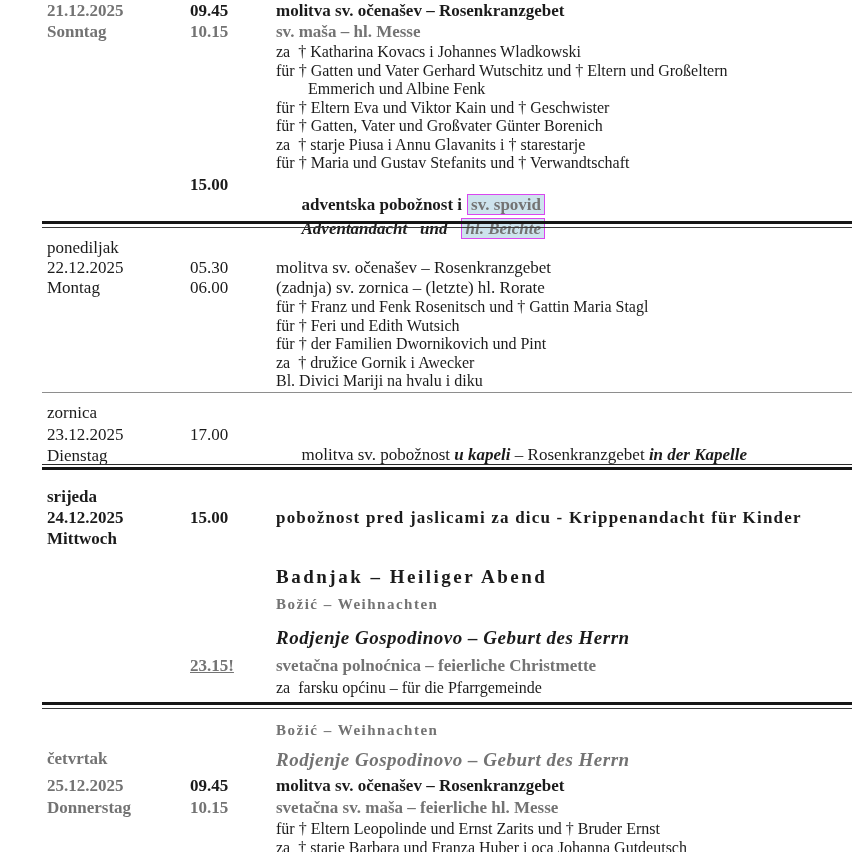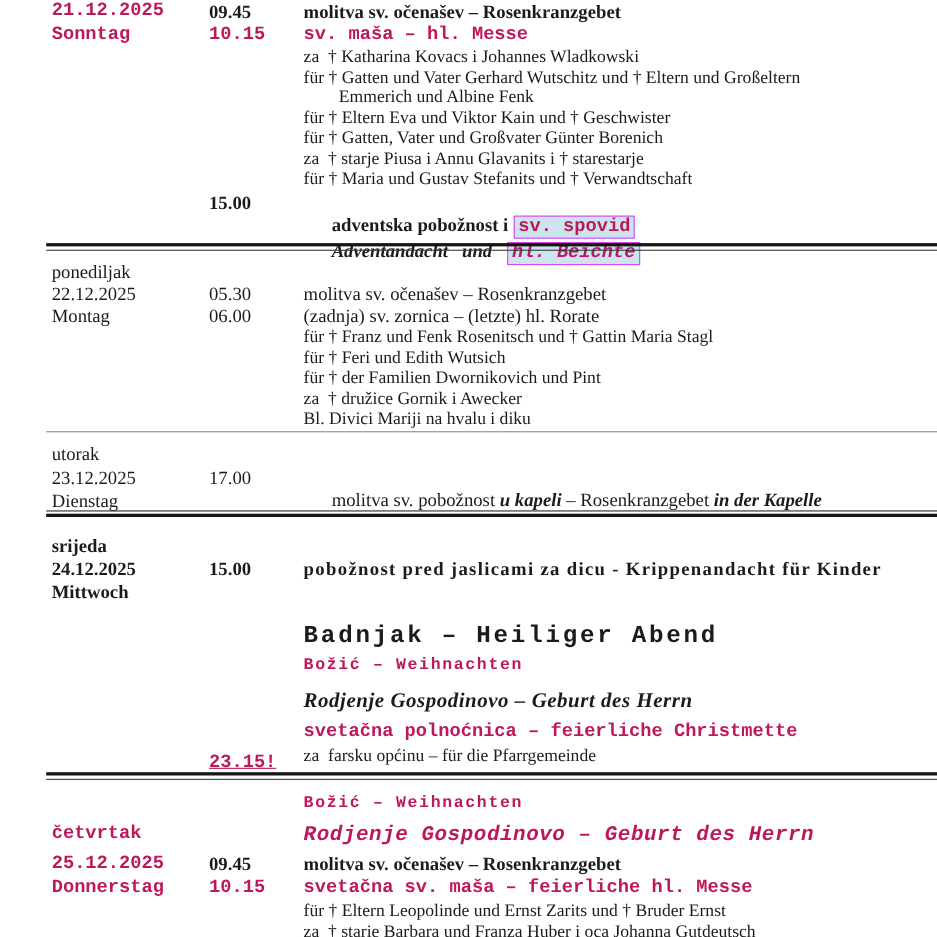--- a/index.html
+++ b/index.html
@@ -6,29 +6,29 @@
   .page{position:relative;width:852px;height:852px;background:#ffffff;overflow:hidden;
         font-family:"Liberation Serif","DejaVu Serif",serif;color:#1b1b1b;}
   .row{position:absolute;left:0;width:100%;}
   .row > span{position:absolute;white-space:pre;line-height:1.15;}
   .c1{left:47px;}   
   .c2{left:190px;}  
   .c3{left:276px;}  
   .c3i{left:308px;} 
   .b{font-weight:bold;}
   .i{font-style:italic;}
-  .red{color:#be185d;font-family:Liberation Mono, monospace;}
-  .u{text-decoration:underline;margin-top:28px;}
+  .red{color:#737373;}
+  .u{text-decoration:underline;}
   .f16{font-size:16px;}
   .f17{font-size:17px;}
   .hl{background:#cde3ed;border:1px solid #d946ef;padding:0 3px;}
   .hl1{margin-left:5px;}
   .hl2{margin-left:14px;}
   .krippe{letter-spacing:1.2px;}
-  .badnjak{font-size:22px;font-weight:bold;letter-spacing:2.5px;font-family:Liberation Mono, monospace;}
+  .badnjak{font-size:19px;font-weight:bold;letter-spacing:2.5px;}
   .bozic{font-size:15px;font-weight:bold;letter-spacing:1.5px;}
   .rodj{font-size:19px;font-weight:bold;font-style:italic;letter-spacing:0.5px;}
   .divider{position:absolute;left:42px;width:calc(100% - 42px);}
   .div-thick-thin{border-top:3px solid #161616;border-bottom:1px solid #3a3a3a;height:3px;}
   .div-thin{border-top:1px solid #8e8e8e;height:0;}
   .div-thin-thick{border-top:1px solid #2a2a2a;border-bottom:3px solid #161616;height:2px;}
 </style>
 </head>
 <body>
 
@@ -104,21 +104,21 @@
   <div class="row" style="top:354px">
     <span class="c3 f16">za  † družice Gornik i Awecker</span>
   </div>
   <div class="row" style="top:372px">
     <span class="c3 f16">Bl. Divici Mariji na hvalu i diku</span>
   </div>
 
   <div class="divider div-thin" style="top:392px"></div>
 
   <div class="row" style="top:403px">
-    <span class="c1 f17">utorak</span>
+    <span class="c1 f17">zornica</span>
   </div>
   <div class="row" style="top:425px">
     <span class="c1 f17">23.12.2025</span>
     <span class="c2 f17">17.00</span>
     <span class="c3 f17">
       <span>molitva sv. pobožnost </span><span class="b i">u kapeli</span><span> – Rosenkranzgebet </span><span class="b i">in der Kapelle</span>
     </span>
   </div>
   <div class="row" style="top:446px">
     <span class="c1 f17">Dienstag</span>

